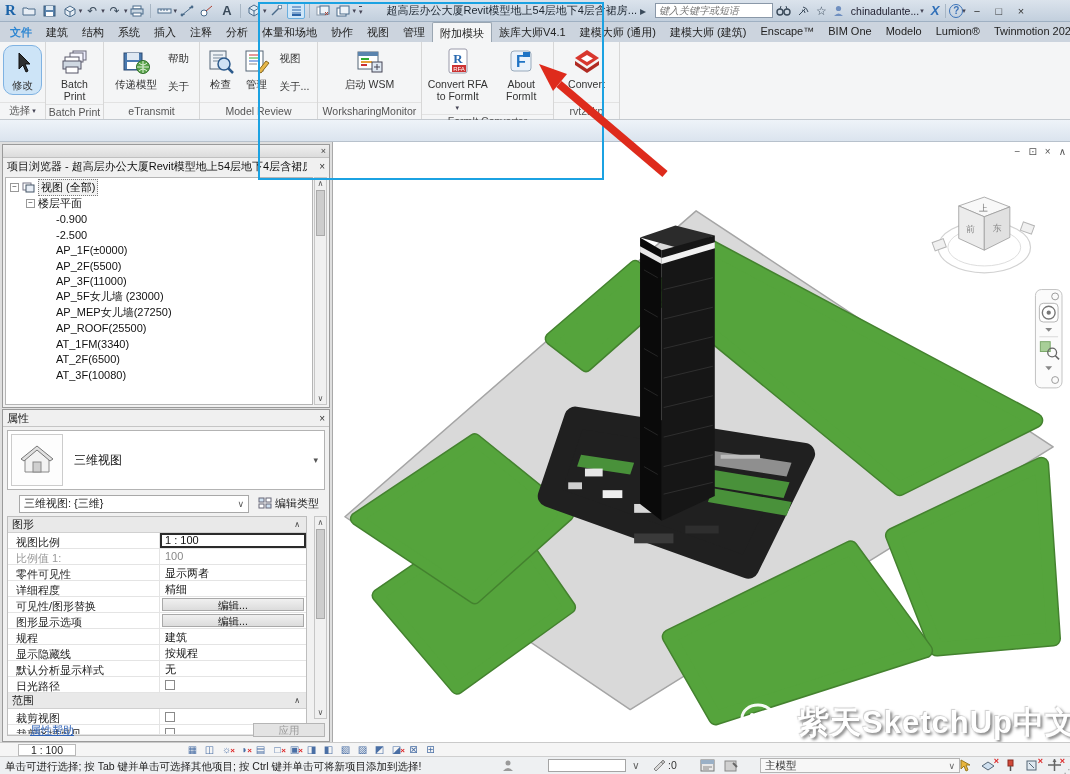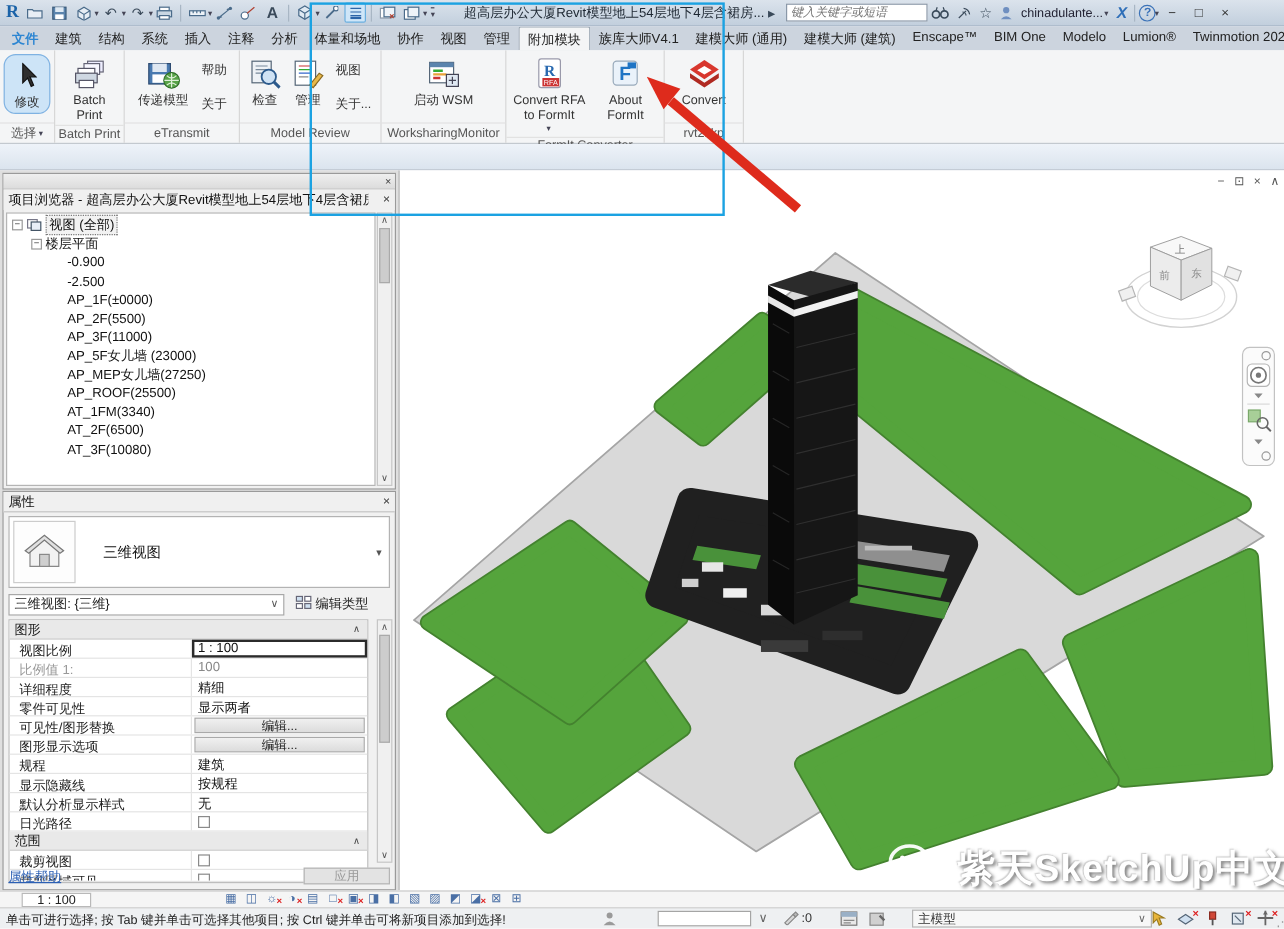--- a/index.html
+++ b/index.html
@@ -48,38 +48,38 @@
   .ti{height:15.6px;display:flex;align-items:center;white-space:nowrap;font-size:11px;color:#111;}
   .exp{width:9px;height:9px;border:1px solid #999;background:#fff;font-size:8px;line-height:6px;text-align:center;color:#333;margin-right:3px;flex:none;}
   .lv0{padding-left:4px;} .lv1{padding-left:20px;} .lv2{padding-left:50px;}
   .sel0{border:1px dotted #7a7a7a;padding:0 2px;background:#f2f2f2;}
   .vsb{position:absolute;right:2px;top:32px;bottom:2px;width:13px;background:#f0f0f0;border:1px solid #c6c6c6;display:flex;flex-direction:column;align-items:center;font-size:8px;color:#555;}
   .vsb .thumb{width:9px;height:46px;background:#cdcdcd;border:1px solid #aaa;margin-top:2px;}
   .vsb .up{margin-top:1px;} .vsb .dn{margin-top:auto;margin-bottom:1px;}
   
   #typesel{position:absolute;left:4px;top:20px;width:318px;height:60px;background:#fff;border:1px solid #b3b3b3;display:flex;align-items:center;}
   #typesel .hico{width:52px;height:52px;border:1px solid #ccc;margin:3px;display:flex;align-items:center;justify-content:center;background:#fdfdfd;}
-  #typesel .tname{font-size:12px;color:#111;margin-left:20px;}
+  #typesel .tname{font-size:12px;color:#111;margin-left:8px;}
   #typesel .tdd{margin-left:auto;margin-right:6px;color:#555;font-size:9px;}
-  #instrow{position:absolute;left:4px;top:84px;width:318px;height:19px;display:flex;align-items:center;}
+  #instrow{position:absolute;left:16px;top:84px;width:318px;height:19px;display:flex;align-items:center;}
   #instbox{width:230px;height:18px;border:1px solid #a8a8a8;background:#fff;display:flex;align-items:center;padding:0 4px;font-size:11px;}
   #instbox .ca{margin-left:auto;font-size:9px;color:#555;}
   #edittype{margin-left:6px;display:flex;align-items:center;gap:3px;font-size:11px;color:#222;padding:1px 3px;}
   #ptable{position:absolute;left:4px;top:106px;width:300px;background:#fff;border:1px solid #bdbdbd;}
   .prow{height:16px;display:flex;border-bottom:1px solid #e4e4e4;align-items:stretch;font-size:11px;}
   .prow .lab{width:152px;padding:2px 2px 0 8px;color:#222;border-right:1px solid #e4e4e4;overflow:hidden;white-space:nowrap;}
   .prow .val{flex:1;padding:1px 2px 0 5px;color:#111;overflow:hidden;white-space:nowrap;}
   .prow .val.muted{color:#888;}
   .psec{height:16px;background:#e9e9e9;border-bottom:1px solid #d0d0d0;display:flex;align-items:center;padding:0 6px 0 4px;font-size:11px;color:#222;}
   .psec .col{margin-left:auto;font-size:8px;color:#444;}
   .valsel{outline:2px solid #2b2b2b;outline-offset:-2px;background:#fff;}
   .editbtn{margin:1px 2px;flex:1;background:linear-gradient(#f0f0f0,#dcdcdc);border:1px solid #a9a9a9;font-size:10.5px;color:#222;text-align:center;line-height:12px;}
   .cb{width:10px;height:10px;border:1px solid #8a8a8a;background:#fff;margin-top:2px;display:inline-block;}
   #pfoot{position:absolute;left:4px;bottom:3px;width:318px;height:16px;display:flex;align-items:center;}
-  #pfoot a{color:#2b5fb4;text-decoration:underline;font-size:11px;}
+  #pfoot a{color:#2b5fb4;text-decoration:underline;font-size:11px;margin-left:23px;}
   #applybtn{margin-left:auto;width:72px;height:14px;background:#e3e3e3;border:1px solid #b5b5b5;color:#9a9a9a;font-size:10.5px;text-align:center;line-height:12px;}
   
   #canvas{left:332px;top:142px;width:738px;height:600px;background:#fff;border-left:1px solid #a9a9a9;overflow:hidden;}
   #viewctrls{left:990px;top:144px;width:76px;height:14px;display:flex;gap:8px;align-items:center;justify-content:flex-end;color:#555;font-size:10px;}
   #wm{left:738px;top:700px;display:flex;align-items:center;gap:8px;pointer-events:none;}
   #wmtext{font-size:31px;font-weight:bold;letter-spacing:1px;color:#fff;text-shadow:2px 2px 3px rgba(60,60,60,.65),-1px -1px 1px rgba(120,120,120,.35);white-space:nowrap;}
   
   #bluebox{left:258px;top:2px;width:346px;height:178px;border:2px solid #1ba2e2;pointer-events:none;z-index:50;}
   #redarrow{left:515px;top:52px;z-index:51;pointer-events:none;}
   
@@ -525,26 +525,26 @@
         </div>
       <div class="prow">
           <span class="lab">视图比例</span>
           <span class="val valsel">1 : 100</span>
         </div>
       <div class="prow">
           <span class="lab" style="color:#999;">比例值 1:</span>
           <span class="val muted">100</span>
         </div>
       <div class="prow">
+          <span class="lab">零件可见性</span>
+          <span class="val">显示两者</span>
+        </div>
+      <div class="prow">
           <span class="lab">详细程度</span>
           <span class="val">精细</span>
-        </div>
-      <div class="prow">
-          <span class="lab">零件可见性</span>
-          <span class="val">显示两者</span>
         </div>
       <div class="prow">
           <span class="lab">可见性/图形替换</span>
           <span class="editbtn">编辑...</span>
         </div>
       <div class="prow">
           <span class="lab">图形显示选项</span>
           <span class="editbtn">编辑...</span>
         </div>
       <div class="prow">

